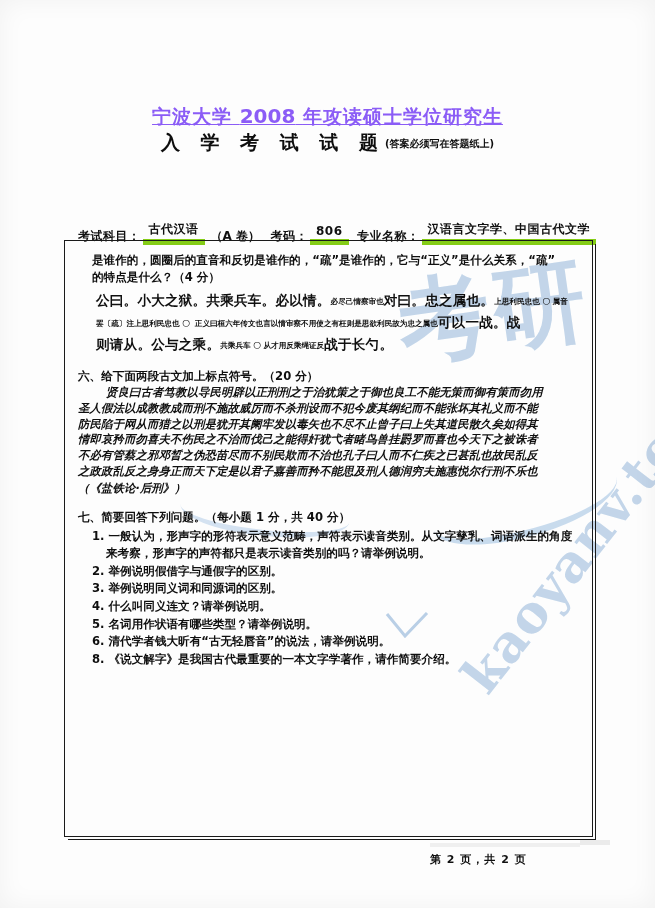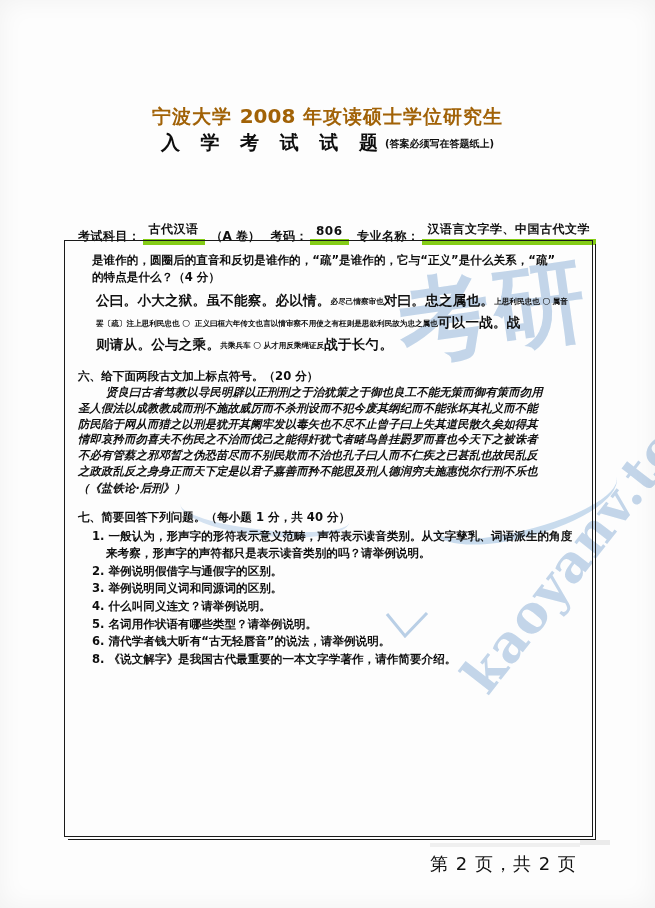--- a/index.html
+++ b/index.html
@@ -67,21 +67,21 @@
     pointer-events:none;
   }
 
   
   .hdr{
     position:absolute;left:0;right:0;top:104px;
     text-align:center;
   }
   .hdr-line1{
     font-family:"DejaVu Serif","Liberation Serif",serif;
-    font-size:19px;font-weight:700;letter-spacing:1px;color:#a16207;
+    font-size:19px;font-weight:700;letter-spacing:1px;color:#8b5cf6;text-decoration:underline;
   }
   .hdr-line1 .yr{font-family:"DejaVu Sans","Liberation Sans",sans-serif;font-size:20px;font-weight:700;letter-spacing:0px;}
   .hdr-line2{
     font-family:"DejaVu Serif","Liberation Serif",serif;
     font-size:19px;font-weight:700;letter-spacing:7px;color:#0d0d0d;
   }
   .hdr-note{
     font-size:10px;font-weight:700;letter-spacing:0px;
     font-family:"DejaVu Sans","Liberation Sans",sans-serif;
     vertical-align:2px;
@@ -183,21 +183,21 @@
   .qitem{
     padding-left:28px;
     text-indent:-14px;
     font-weight:700;
     line-height:17.6px;
   }
 
   
   .footer{
     position:absolute;left:430px;top:852px;
-    font-size:18px;font-weight:400;letter-spacing:1px;
+    font-size:11px;font-weight:700;letter-spacing:1px;
   }
   .footer .n{font-family:"DejaVu Sans","Liberation Sans",sans-serif;}
 
   .smudge{
     position:absolute;background:#c9c9c9;opacity:.35;pointer-events:none;
   }
 </style>
 </head>
 <body>
 
@@ -241,21 +241,21 @@
 
   <div class="content">
 
     <div class="sec">
       <div class="sec-head">
         <span class="wrap2">是谁作的，圆圈后的直音和反切是谁作的，“疏”是谁作的，它与“正义”是什么关系，“疏”</span>
         <span class="wrap2">的特点是什么？（4 分）</span>
       </div>
       <div class="quote">
         <span class="ln">
-          <span>公曰。小大之狱。虽不能察。必以情。</span><span class="sm">必尽己情察审也</span><span>对曰。忠之属也。</span><span class="sm">上思利民忠也 〇 属音</span>
+          <span>公曰。小大之狱。共乘兵车。必以情。</span><span class="sm">必尽己情察审也</span><span>对曰。忠之属也。</span><span class="sm">上思利民忠也 〇 属音</span>
         </span>
         <span class="ln">
           <span class="sm">罢〔疏〕注上思利民忠也 〇</span>&nbsp;<span class="sm">正义曰桓六年传文也言以情审察不用使之有枉则是思欲利民故为忠之属也</span><span>可以一战。战</span>
         </span>
         <span class="ln">
           <span>则请从。公与之乘。</span><span class="sm">共乘兵车 〇 从才用反乘绳证反</span><span>战于长勺。</span>
         </span>
       </div>
     </div>
 

